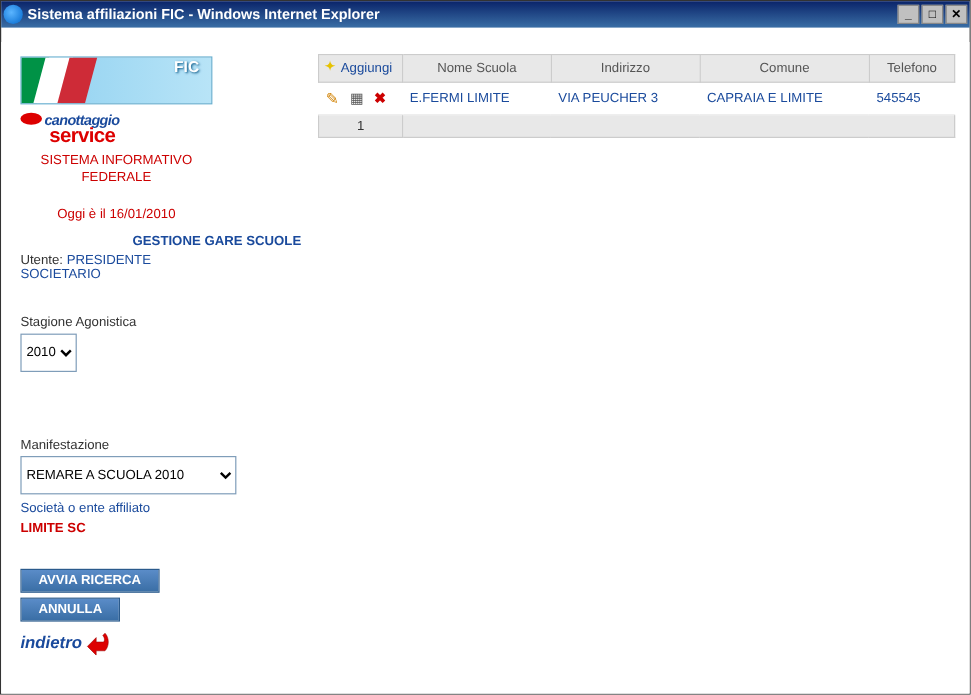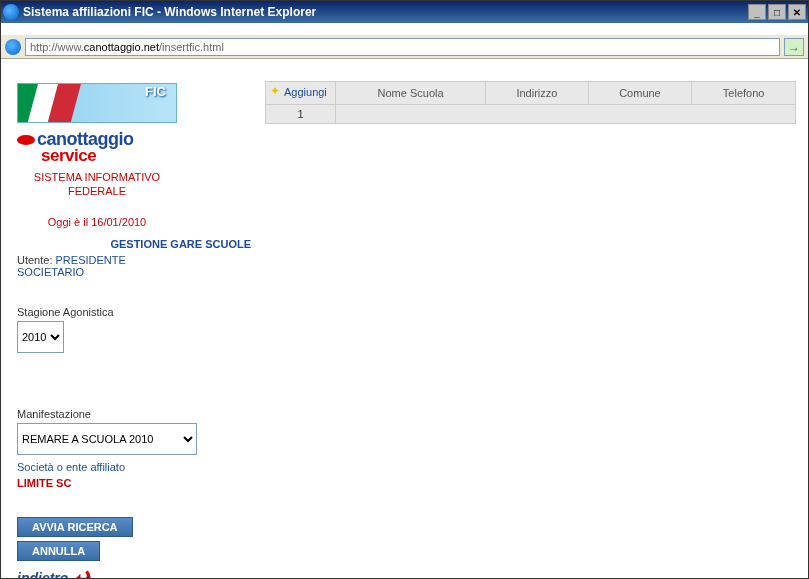--- a/index.html
+++ b/index.html
@@ -26,21 +26,21 @@
   .logo-box { width: 160px; height: 40px; background: linear-gradient(90deg, #8ed0f0, #b8e4f7); border: 1px solid #6ab0d0; position: relative; overflow: hidden; }
   .logo-box .flag { position: absolute; left: 0; top: 0; bottom: 0; width: 70px; }
   .logo-box .flag .g { position: absolute; left: 0; top: 0; width: 23px; height: 100%; background: #009246; transform: skewX(-15deg); transform-origin: top; }
   .logo-box .flag .w { position: absolute; left: 20px; top: 0; width: 23px; height: 100%; background: #fff; transform: skewX(-15deg); transform-origin: top; }
   .logo-box .flag .r { position: absolute; left: 40px; top: 0; width: 23px; height: 100%; background: #ce2b37; transform: skewX(-15deg); transform-origin: top; }
   .logo-box .fic { position: absolute; right: 10px; top: 0; color: #fff; font-weight: bold; font-size: 13px; text-shadow: 1px 1px 2px #005080; }
 
   .brand { margin-top: 6px; font-family: Arial, sans-serif; }
   .brand .line1 { display: flex; align-items: baseline; }
   .brand .dot { width: 18px; height: 10px; background: #d00; border-radius: 50%; margin-right: 2px; }
-  .brand .canottaggio { color: #1a4a9c; font-weight: bold; font-size: 18px; letter-spacing: -0.5px; }
+  .brand .canottaggio { color: #1a4a9c; font-weight: bold; font-size: 12px; letter-spacing: -0.5px; font-style: italic; }
   .brand .service { color: #d00; font-weight: bold; font-size: 17px; letter-spacing: -0.5px; margin-left: 24px; margin-top: -4px; }
 
   .sys-label { color: #c00; font-size: 11px; text-align: center; width: 160px; margin-top: 4px; line-height: 1.3; }
   .date-line { color: #c00; font-size: 11px; text-align: center; width: 160px; margin-top: 17px; }
 
   .nav-section { margin-top: 10px; font-size: 11px; }
   .nav-section .gare { color: #1a4a9c; font-weight: bold; text-align: right; }
   .nav-section .utente { color: #333; margin-top: 4px; }
   .nav-section .utente span.role { color: #1a4a9c; }
 
@@ -83,29 +83,20 @@
 
   <div class="titlebar">
     <span class="ie-icon"></span>
     <span>Sistema affiliazioni FIC - Windows Internet Explorer</span>
     <span class="spacer"></span>
     <span class="winbtn">_</span>
     <span class="winbtn">□</span>
     <span class="winbtn">✕</span>
   </div>
 
-  <div class="addressbar">
-    <span class="ie-icon-sm"></span>
-    <div class="url-box">
-      <span>http://www.</span>
-        <span class="domain">canottaggio.net</span>
-        <span>/insertfic.html</span>
-    </div>
-    <span class="go-btn"></span>
-  </div>
 
   <div class="content-area">
 
     <div class="sidebar">
       <div class="logo-box">
         <div class="flag">
             <div class="g"></div>
             <div class="w"></div>
             <div class="r"></div>
           </div>
@@ -170,20 +161,31 @@
             <th class="aggiungi">
               <span class="add-ico"></span><span class="add-txt">Aggiungi</span>
             </th>
             <th>Nome Scuola</th>
             <th>Indirizzo</th>
             <th>Comune</th>
             <th>Telefono</th>
           </tr>
         </thead>
         <tbody>
+          <tr>
+            <td class="actions">
+              <span class="ico ico-edit"></span>
+              <span class="ico ico-detail"></span>
+              <span class="ico ico-del"></span>
+            </td>
+            <td>E.FERMI LIMITE</td>
+            <td>VIA PEUCHER 3</td>
+            <td>CAPRAIA E LIMITE</td>
+            <td>545545</td>
+          </tr>
           <tr class="pager">
             <td class="num">1</td>
             <td colspan="4"></td>
           </tr>
         </tbody>
       </table>
     </div>
 
   </div>
 </div>

